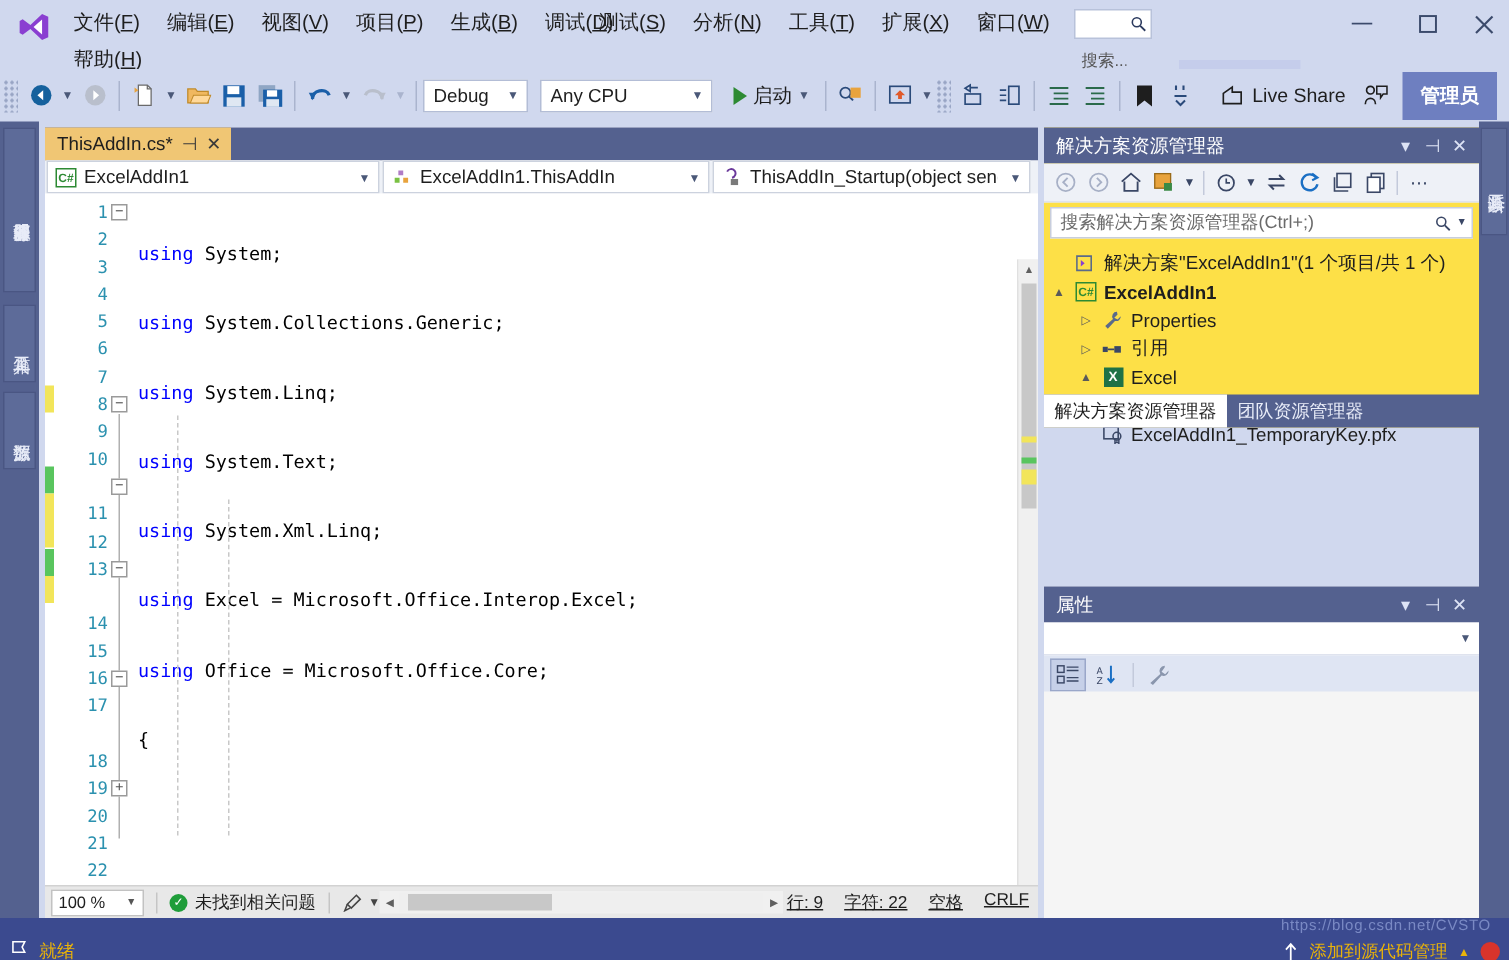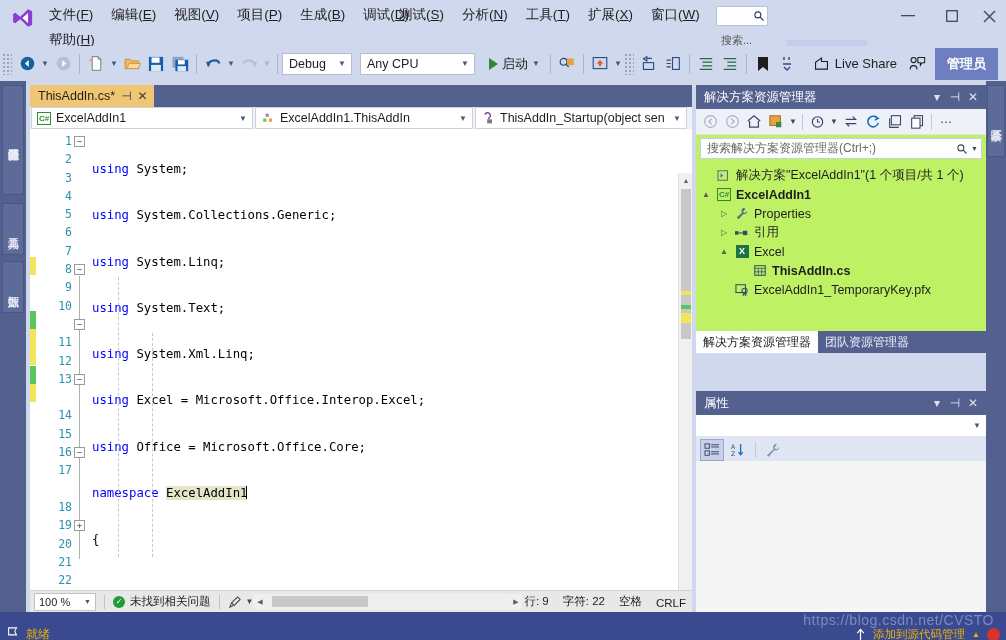--- a/index.html
+++ b/index.html
@@ -197,22 +197,22 @@
   .ok-dot { width:12px;height:12px;border-radius:50%;background:#1f9d3a;
     color:#fff;font-size:8px;display:flex;align-items:center;justify-content:center;
     margin-right:5px;}
   .hscroll { flex:1; height:15px; background:#f0f0f0; display:flex; align-items:center; }
   .hs-arrow{width:13px;height:15px;display:flex;align-items:center;justify-content:center;
     color:#606060;font-size:7px;}
   .hs-track{flex:1;height:13px;background:#efefef;position:relative;}
   .hs-thumb{position:absolute;left:6px;top:1px;width:96px;height:11px;background:#c8c8c8;}
 
   
-  .solexp { position:absolute; left:696px; top:85px; width:290px; height:268px;
-    background:#bef264; }
+  .solexp { position:absolute; left:696px; top:85px; width:290px; height:200px;
+    background:#fde047; }
   .pane-head {
     height:24px; background:#54618f; color:#fff; font-size:12.5px;
     display:flex; align-items:center; padding:0 4px 0 8px;
   }
   .pane-head .ptitle { flex:1; }
   .ph-btn { width:18px;height:20px;display:flex;align-items:center;
     justify-content:center;color:#dde3f5;font-size:12px; }
   .se-toolbar { height:26px; background:#eef1f7; display:flex; align-items:center;
     padding:0 3px; border-bottom:1px solid #dfe3ee; }
   .se-tb { width:22px;height:22px;display:flex;align-items:center;
@@ -249,21 +249,21 @@
   
   .statusbar {
     position:absolute; left:0; top:612px; width:1006px; height:44px;
     background:#3b4a8f; color:#eab308; display:flex; align-items:center;
     font-size:12px; padding:0 6px;
   }
   .sb-left { display:flex; align-items:center; gap:6px; }
   .sb-right { margin-left:auto; display:flex; align-items:center; gap:7px;
     font-size:11.5px; }
   .watermark {
-    position:absolute; right:12px; top:612px; color:#8f9fd6; font-size:14px;
+    position:absolute; right:12px; top:612px; color:#8f9fd6; font-size:10px;
     opacity:.75; letter-spacing:.5px;
   }
   .rec-dot { width:13px;height:13px;border-radius:50%;background:#d8342b; }
 </style>
 </head>
 <body>
 
 <div class="app">
 
   <div class="titlebar">
@@ -574,21 +574,20 @@
       </div>
 
       <div class="codelines">
         <div class="ln"><span class="kw">using</span> System;</div>
         <div class="ln"><span class="kw">using</span> System.Collections.Generic;</div>
         <div class="ln"><span class="kw">using</span> System.Linq;</div>
         <div class="ln"><span class="kw">using</span> System.Text;</div>
         <div class="ln"><span class="kw">using</span> System.Xml.Linq;</div>
         <div class="ln"><span class="kw">using</span> Excel = Microsoft.Office.Interop.Excel;</div>
         <div class="ln"><span class="kw">using</span> Office = Microsoft.Office.Core;</div>
-        <div class="ln"><span class="kw">namespace</span> <span class="hl">ExcelAddIn1</span><span class="caret"></span></div>
         <div class="ln">{</div>
         
         
         
         
         
         
         
         
         
@@ -633,21 +632,21 @@
         </svg>
         <span style="color:#444;font-size:8px;">▼</span>
       </span>
       <div class="hscroll">
         <div class="hs-arrow">◀</div>
         <div class="hs-track">
           <div class="hs-thumb"></div>
         </div>
         <div class="hs-arrow">▶</div>
       </div>
-      <span style="display:flex;align-items:flex-end;gap:14px;padding:0 6px 0 2px;">
+      <span style="display:flex;align-items:flex-start;gap:14px;padding:0 6px 0 2px;text-decoration:underline;">
         <span>行: 9</span>
         <span>字符: 22</span>
         <span>空格</span>
         <span>CRLF</span>
       </span>
     </div>
   </div>
 
   <div class="solexp">
     <div class="pane-head">

